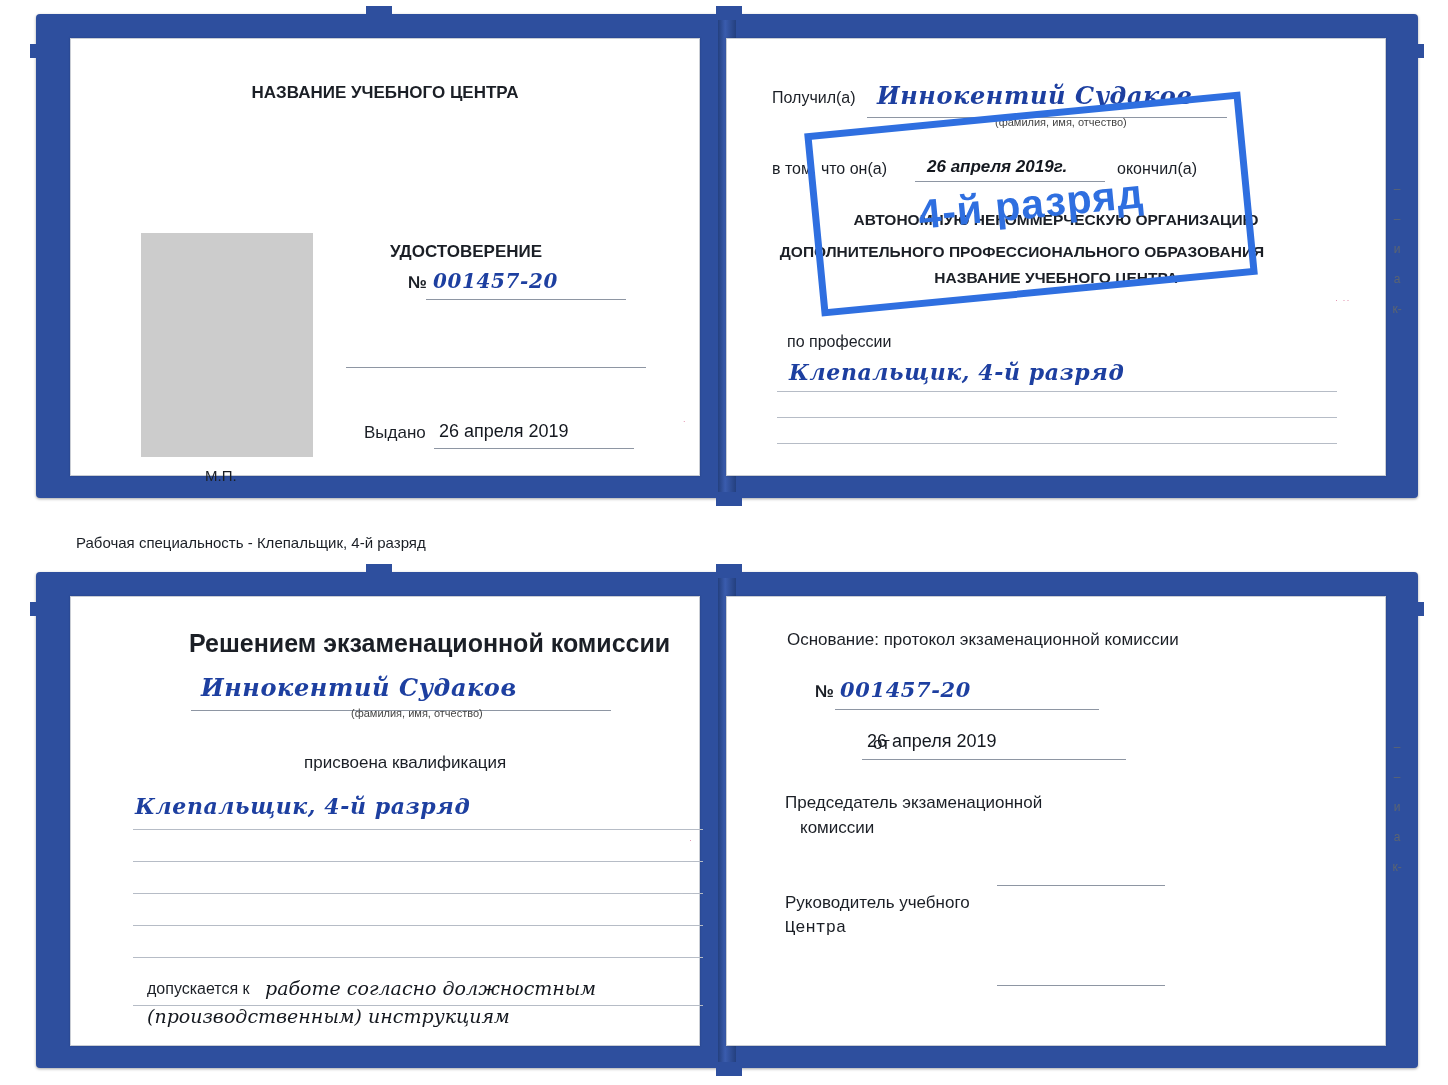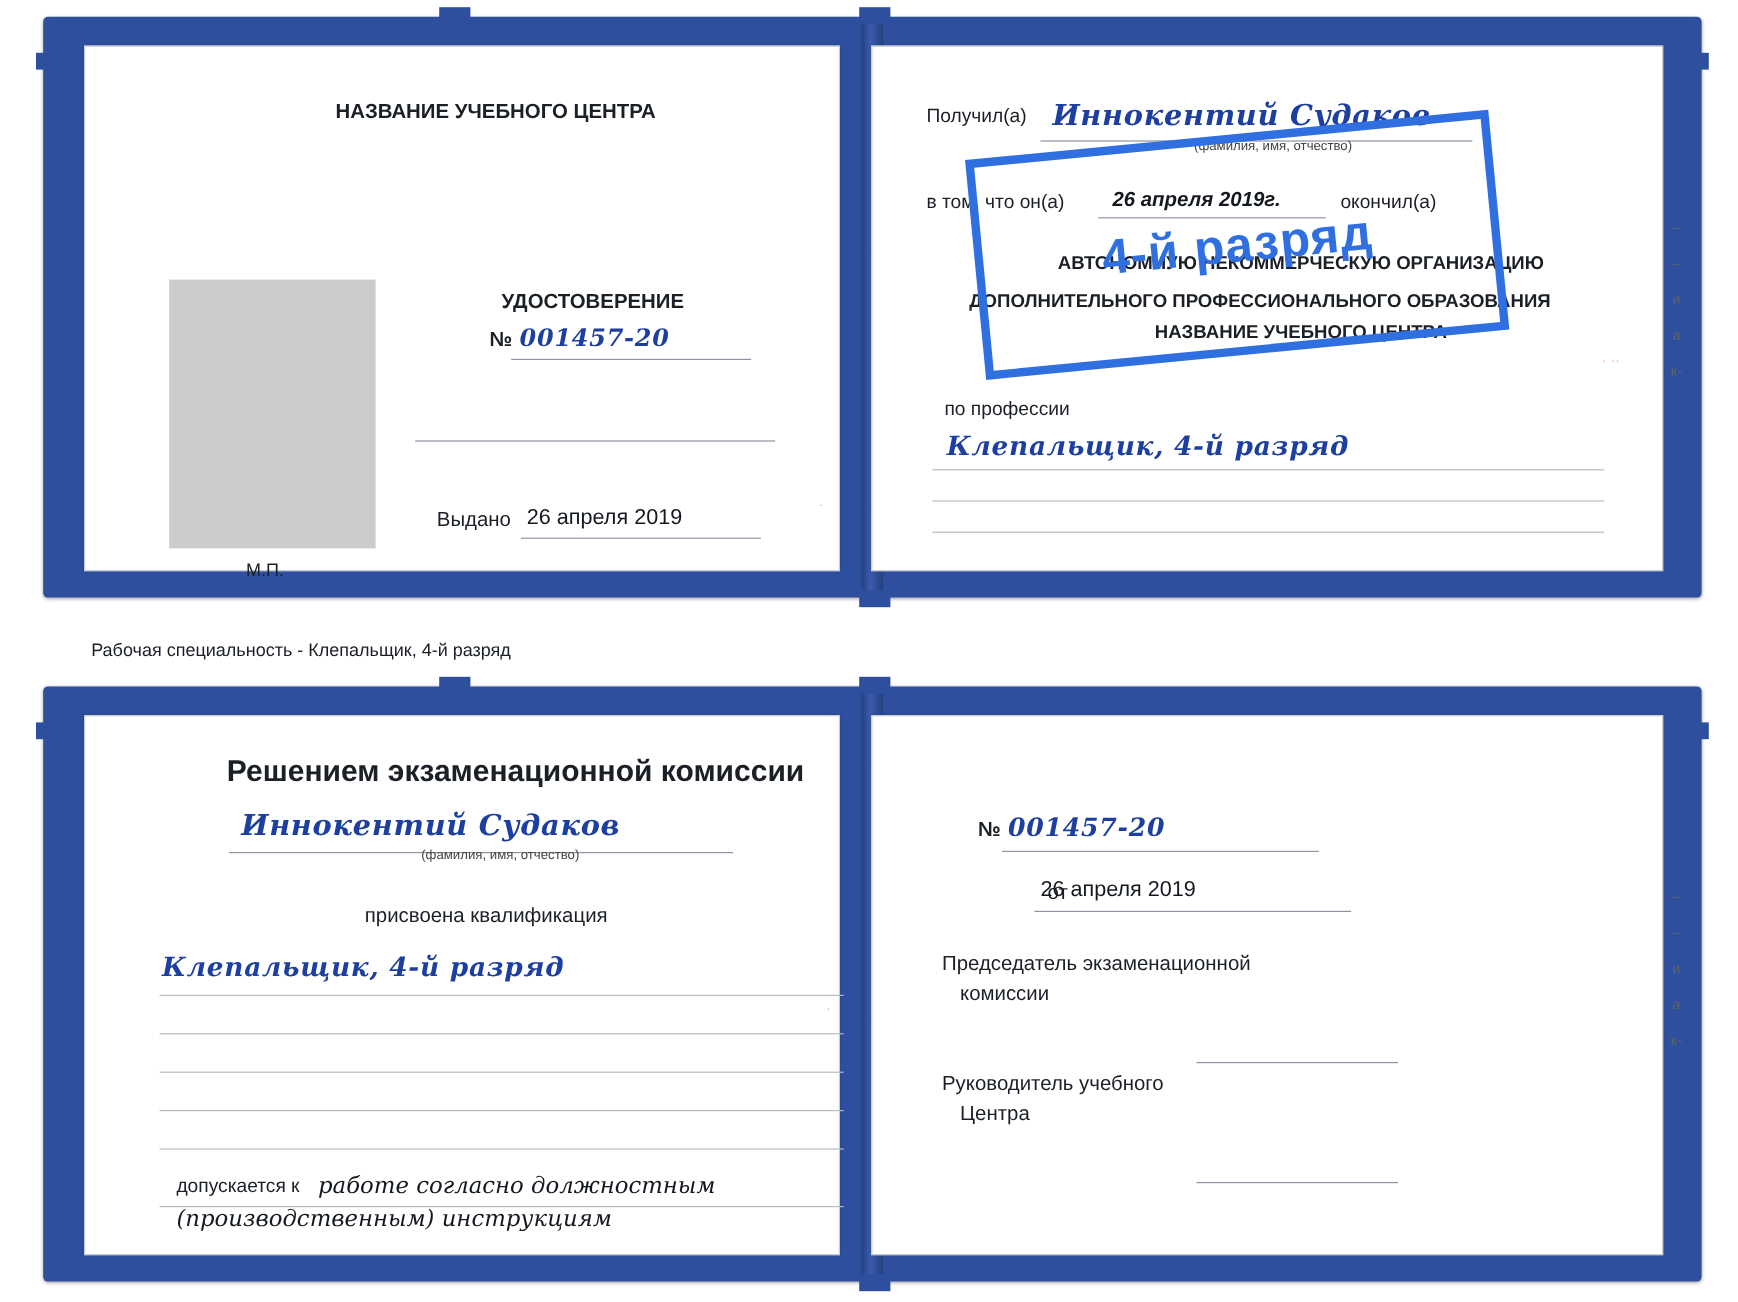--- a/index.html
+++ b/index.html
@@ -71,21 +71,21 @@
   .edge-lines span { display: block; }
 
   
   .t {
     position: absolute;
     font-family: "Liberation Sans", sans-serif;
     color: #1b1f26;
     white-space: nowrap;
   }
   .bold { font-weight: bold; }
-  .center { text-align: center; padding-left: 28px; }
+  .center { text-align: center; }
   .small { font-size: 11px; color: #444; }
 
   .hand {
     font-family: "DejaVu Serif", serif;
     font-style: italic;
     color: #1d3fa0;
     font-weight: bold;
     letter-spacing: 0.6px;
     white-space: nowrap;
     position: absolute;
@@ -244,35 +244,36 @@
 
       <div class="t" style="left:76px; top:383px; font-size:16px;">допускается к</div>
       <div class="hand-black" style="left:194px; top:380px; font-size:19px;">работе согласно должностным</div>
       <div class="rule light" style="left:62px; top:408px; width:570px;"></div>
       <div class="hand-black" style="left:76px; top:408px; font-size:19px;">(производственным) инструкциям</div>
 
       <div class="pink-mark" style="left:618px; top:238px;">·</div>
     </div>
 
     <div class="page right">
+      <div class="t" style="left:60px; top:33px; font-size:17px;">Основание: протокол экзаменационной комиссии</div>
 
       <div class="t bold" style="left:88px; top:85px; font-size:17px;">№</div>
       <div class="hand" style="left:113px; top:80px; font-size:21px;">001457-20</div>
       <div class="rule" style="left:108px; top:112px; width:264px;"></div>
 
       <div class="t" style="left:115px; top:137px; font-size:17px;margin-left:31px;">от</div>
       <div class="typed" style="left:140px; top:134px; font-size:18px;">26 апреля 2019</div>
       <div class="rule" style="left:135px; top:162px; width:264px;"></div>
 
       <div class="t" style="left:58px; top:196px; font-size:17px;">Председатель экзаменационной</div>
       <div class="t" style="left:73px; top:221px; font-size:17px;">комиссии</div>
       <div class="rule" style="left:270px; top:288px; width:168px;"></div>
 
       <div class="t" style="left:58px; top:296px; font-size:17px;">Руководитель учебного</div>
-      <div class="t" style="left:73px; top:321px; font-size:17px;">Центра</div>
+      <div class="t" style="left:58px; top:321px; font-size:17px;font-family:Liberation Mono, monospace;">Центра</div>
       <div class="rule" style="left:270px; top:388px; width:168px;"></div>
     </div>
 
     <div class="edge-lines" style="top:160px; right:8px;">
       <span>–</span>
       <span>–</span>
       <span>и</span>
       <span>а</span>
       <span>к-</span>
     </div>

